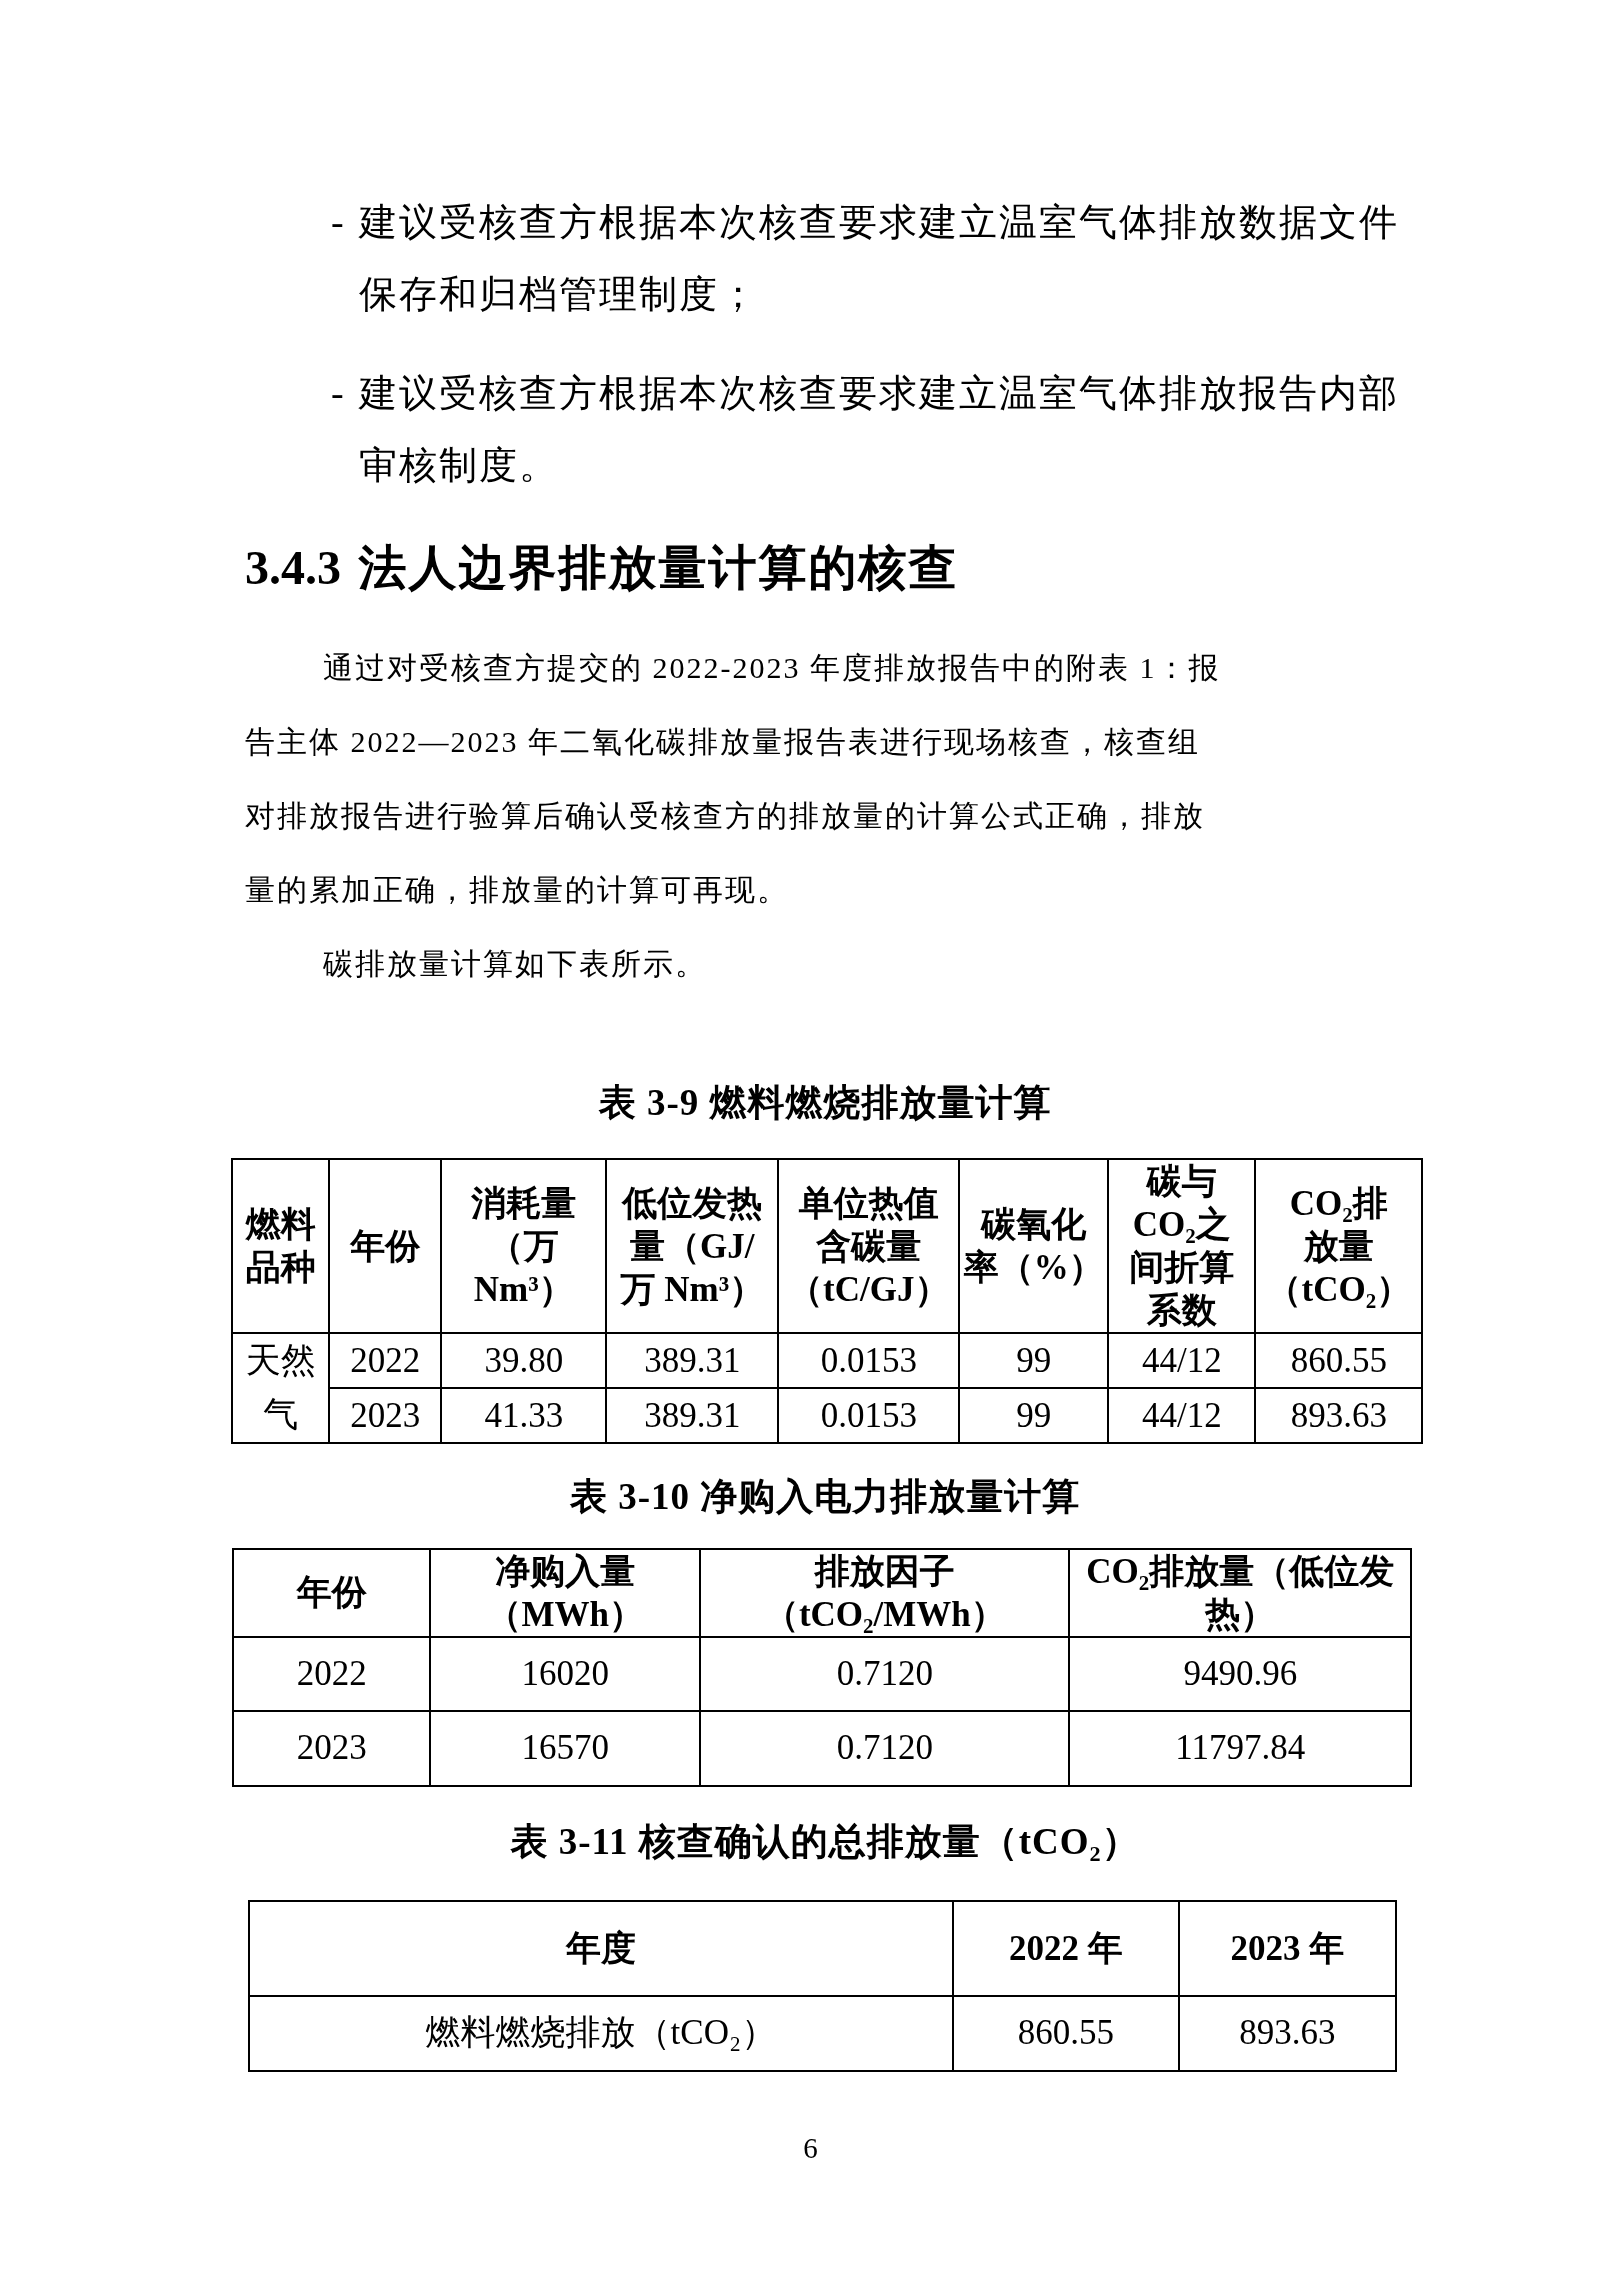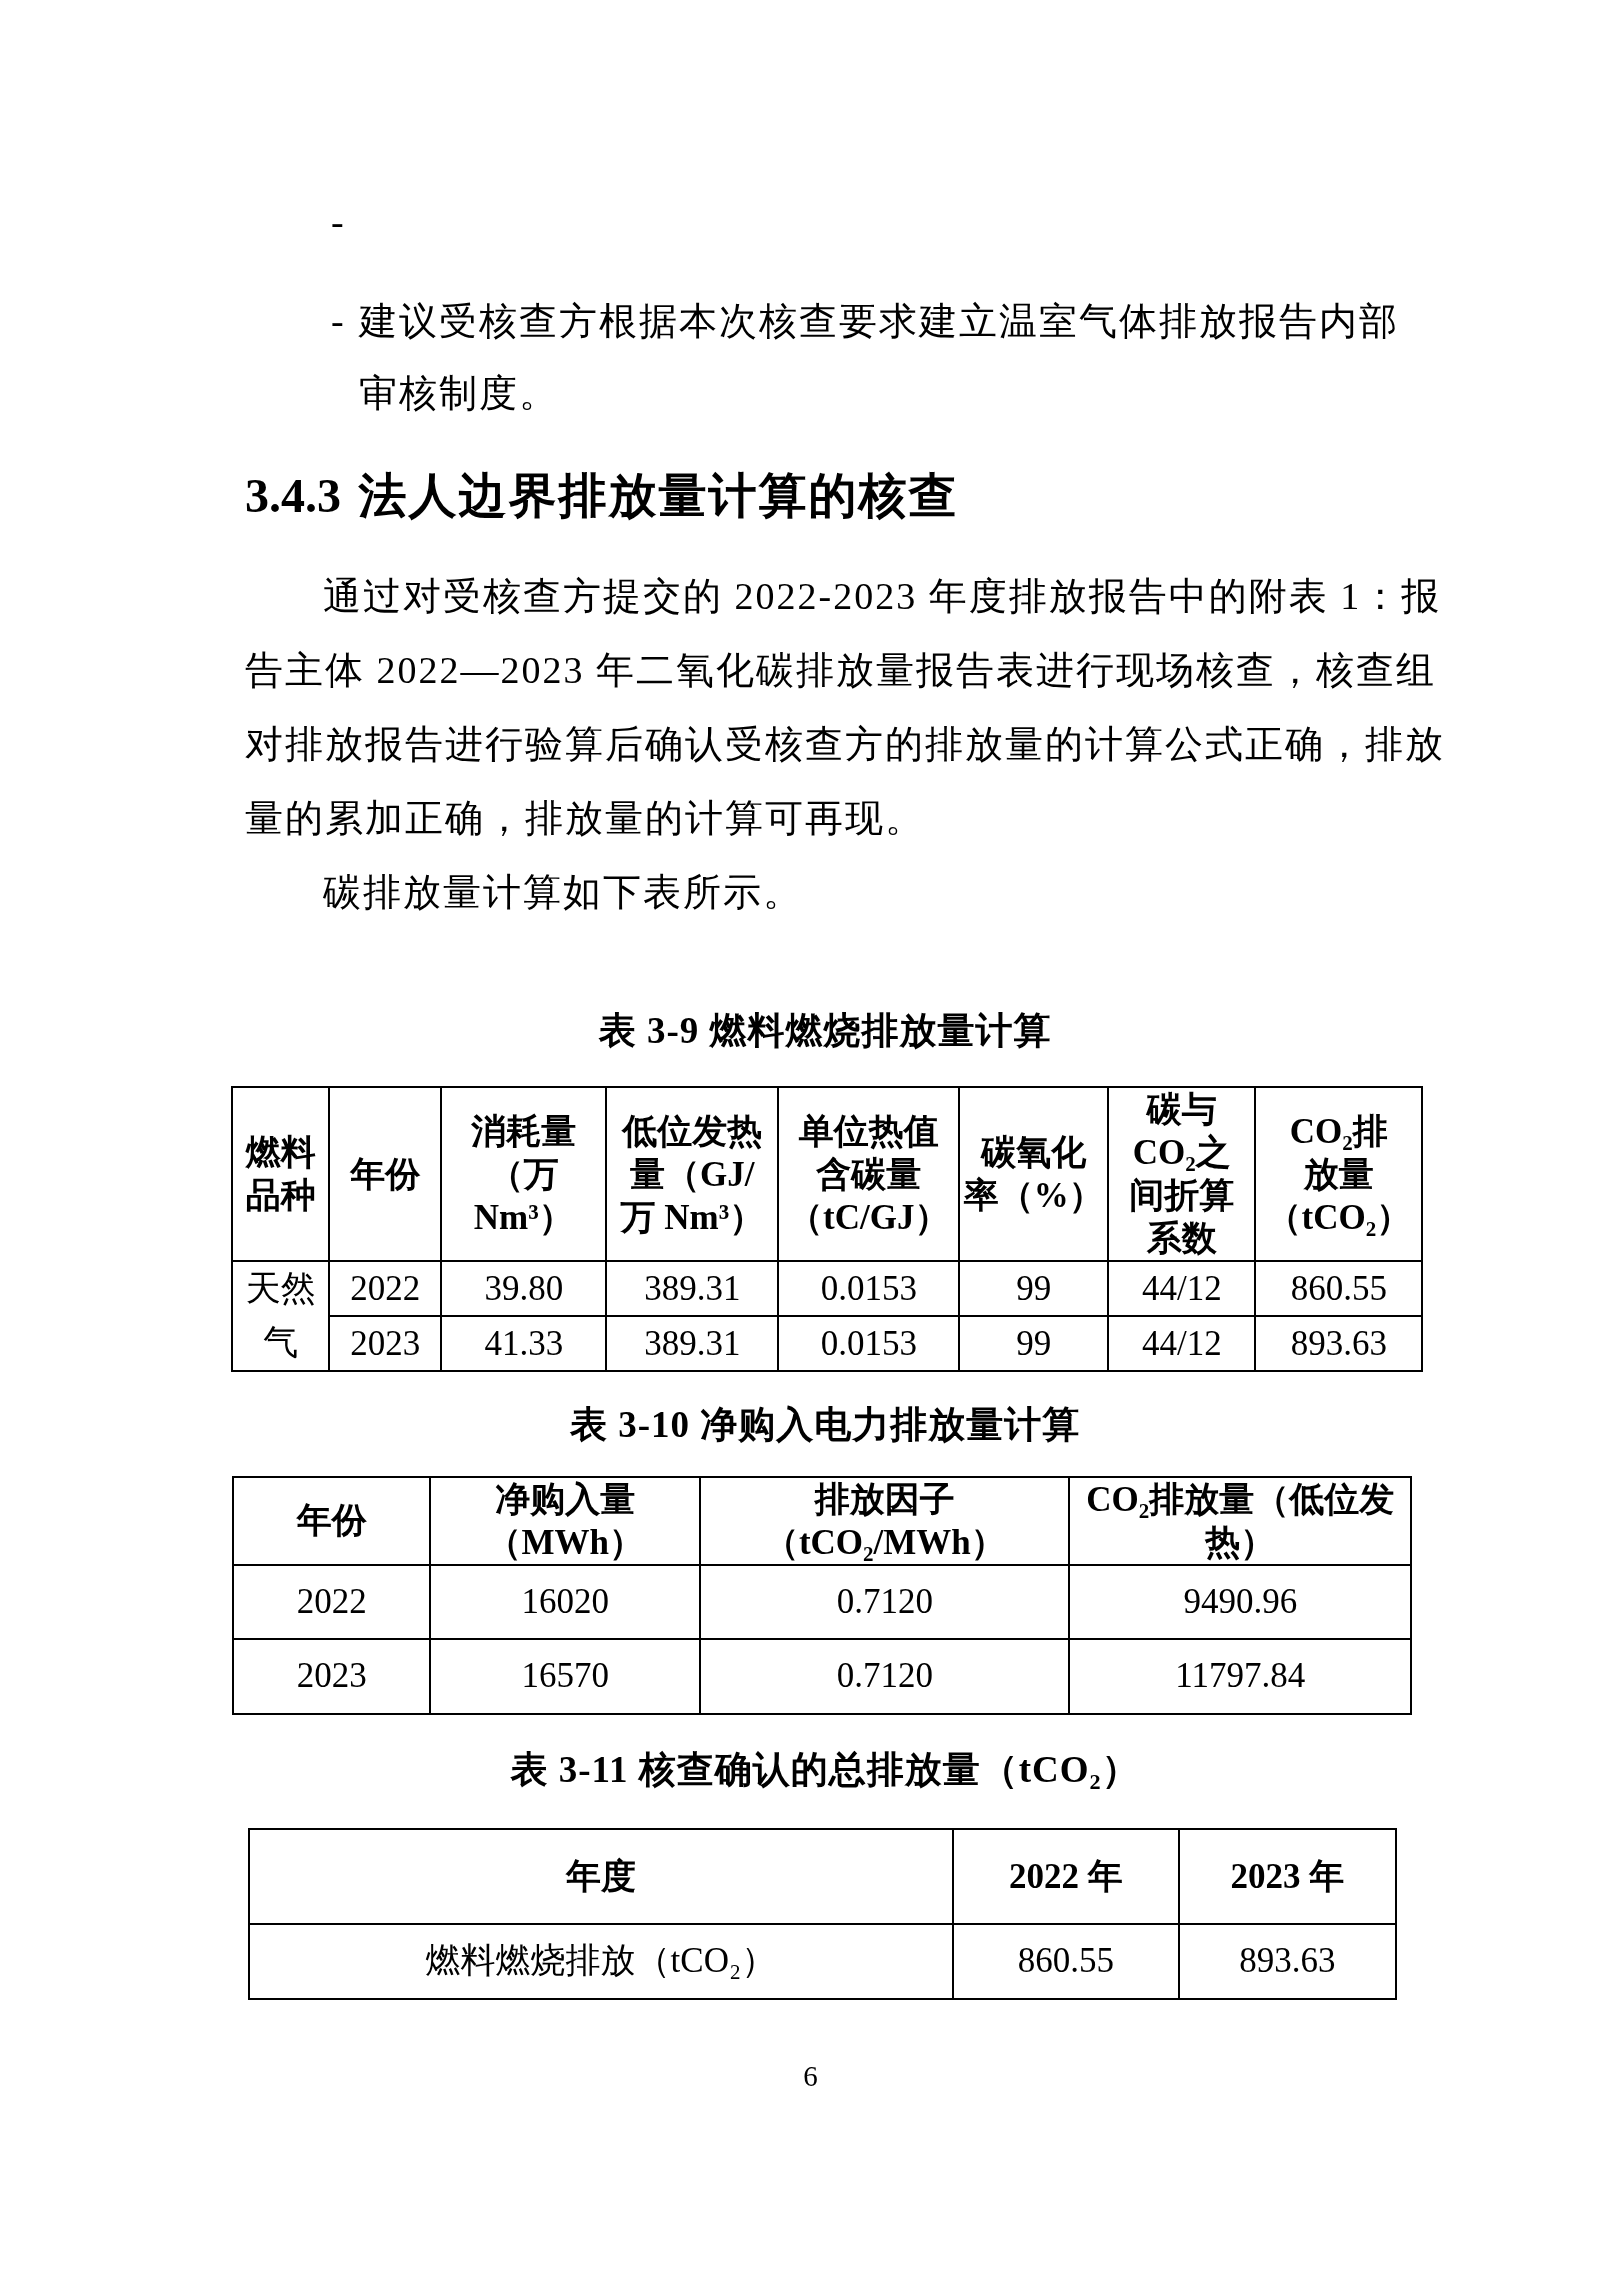--- a/index.html
+++ b/index.html
@@ -14,21 +14,21 @@
   .bullet { display:flex; font-size:38px; line-height:72px; letter-spacing:2px; padding-left:86px; }
   .bullet + .bullet { margin-top:26.5px; }
   .bullet .marker { width:28px; flex:0 0 28px; letter-spacing:0; }
   .bullet .btext { white-space:pre-line; }
 
   
   .heading { margin-top:31px; font-size:48px; font-weight:bold; line-height:72px; letter-spacing:2px; }
   .heading .hnum { letter-spacing:0; margin-right:17.6px; }
 
   
-  .para { font-size:38px; line-height:74px; letter-spacing:2px; white-space:pre-line; text-align:justify; }
+  .para { font-size:30px; line-height:74px; letter-spacing:2px; white-space:pre-line; text-align:justify; }
   .para.first { margin-top:27.4px; text-indent:78px; }
   .para.second { text-indent:78px; }
 
   
   .tbl-title { position:relative; left:-27.4px; text-align:center; font-weight:bold; font-size:37px; line-height:74px; letter-spacing:1px; }
   .tt39 { margin-top:65px; }
   .tt310 { margin-top:15.7px; }
   .tt311 { margin-top:18.6px; }
 
   
@@ -53,20 +53,22 @@
   .page-number { margin-top:57px; width:1621px; text-align:center; font-size:29px; line-height:39px; }
 </style>
 </head>
 <body>
 
 <div class="page">
   <div class="content">
 
     <div class="bullet">
       <span class="marker">-</span>
+      <span class="btext">建议受核查方根据本次核查要求建立温室气体排放数据文件
+保存和归档管理制度；</span>
     </div>
     <div class="bullet">
       <span class="marker">-</span>
       <span class="btext">建议受核查方根据本次核查要求建立温室气体排放报告内部
 审核制度。</span>
     </div>
 
     <div class="heading">
       <span class="hnum">3.4.3</span><span>法人边界排放量计算的核查</span>
     </div>

